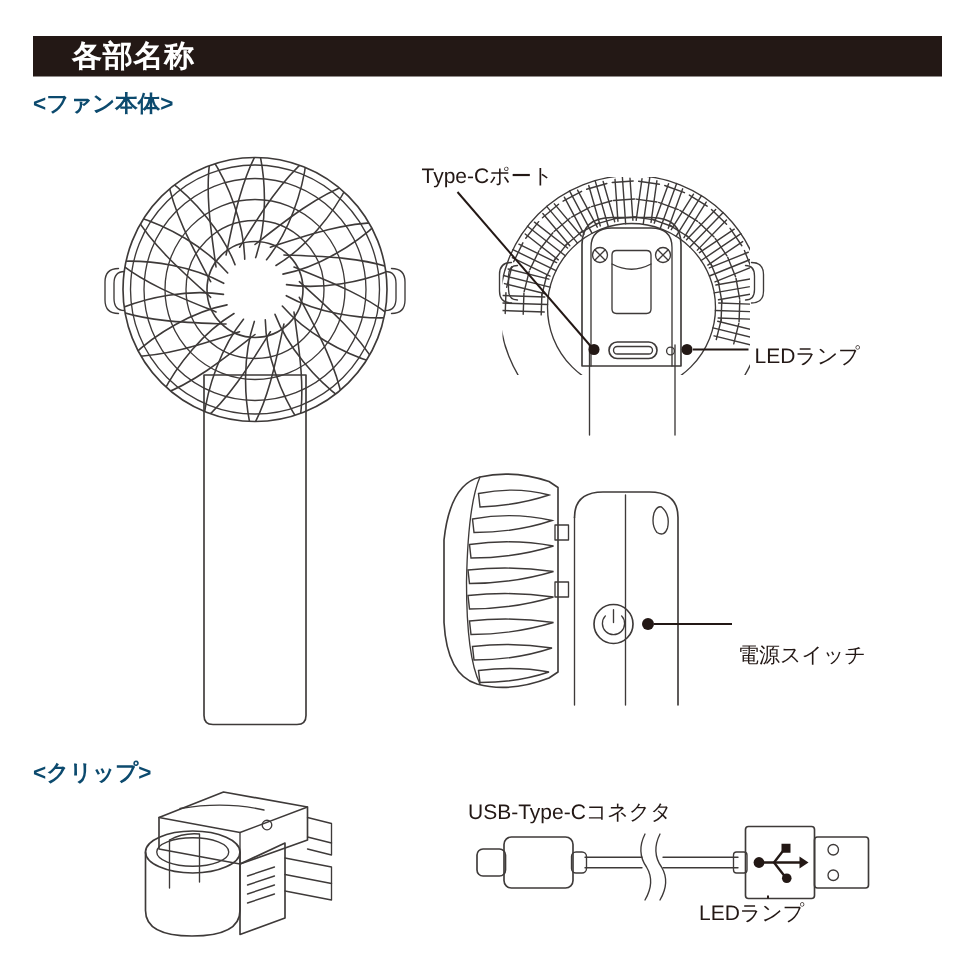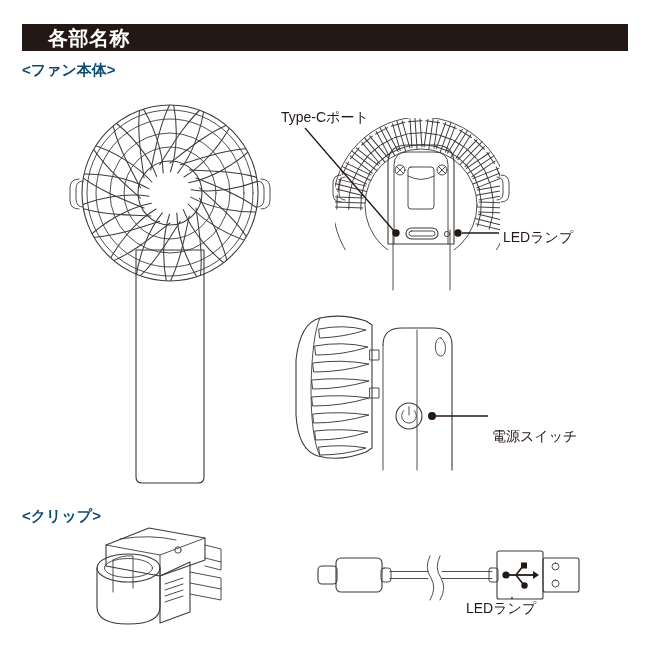--- a/index.html
+++ b/index.html
@@ -97,20 +97,21 @@
   <div class="header-bar">
     <span class="header-title">各部名称</span>
   </div>
 
   <div class="section-label" id="sec-fan">&lt;ファン本体&gt;</div>
   <div class="section-label" id="sec-clip">&lt;クリップ&gt;</div>
 
   <div class="callout-label" id="lbl-typec">Type-Cポート</div>
   <div class="callout-label" id="lbl-led">LEDランプ</div>
   <div class="callout-label" id="lbl-power">電源スイッチ</div>
+  <div class="callout-label" id="lbl-c-conn">USB-Type-Cコネクタ</div>
   <div class="callout-label" id="lbl-usb-conn">LEDランプ</div>
 
   <svg class="art" viewBox="0 0 650 650" xmlns="http://www.w3.org/2000/svg">
 
     <defs>
 
       <g id="blade">
         <path class="ln-thin" d="M0,-22 C 14,-34 34,-46 52,-50 C 44,-36 30,-20 12,-12 Z"></path>
       </g>
       <clipPath id="fanClip">

